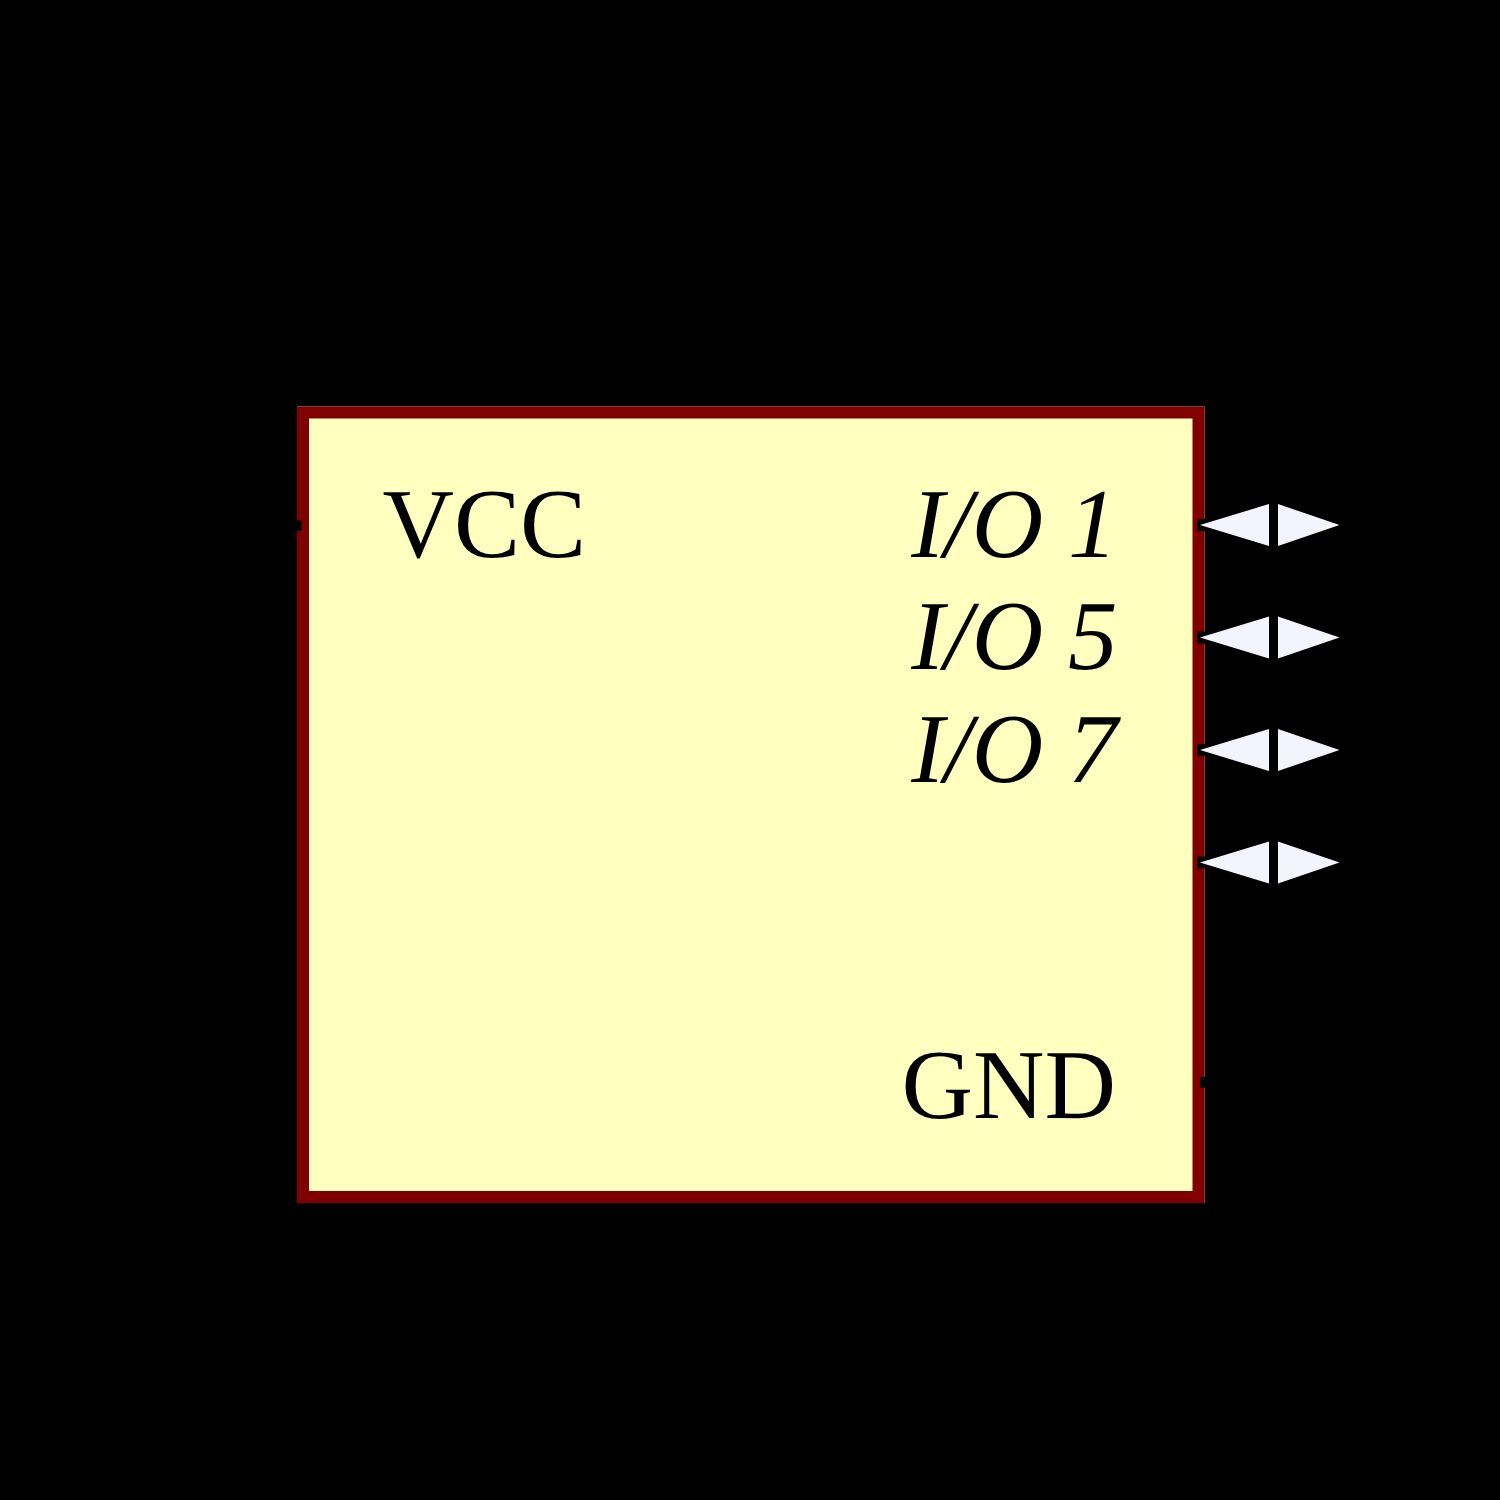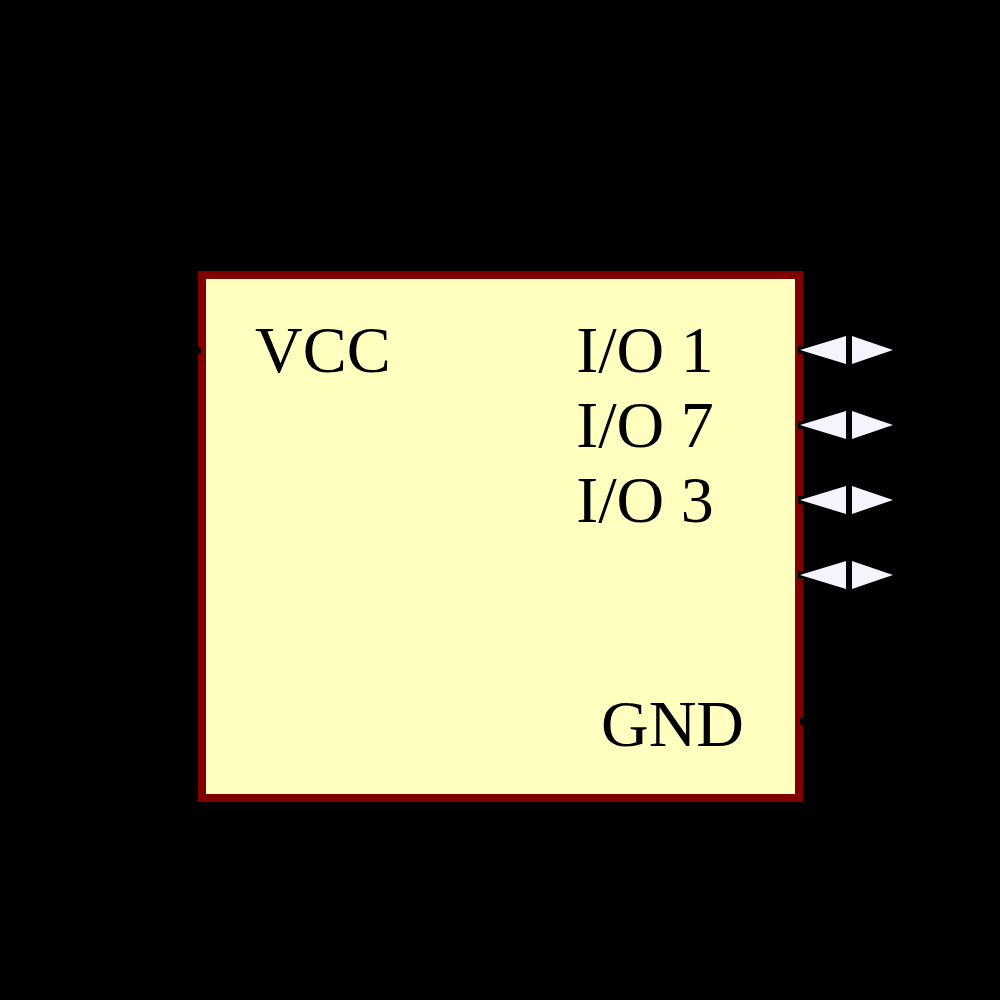--- a/index.html
+++ b/index.html
@@ -32,21 +32,21 @@
   #stub-io4 { top: 571px; }
   .label {
     position: absolute;
     color: #000;
     font-size: 66px;
     line-height: 66px;
     white-space: pre;
   }
   #label-vcc { left: 255px; top: 317px; }
   #label-gnd { left: 601px; top: 691px; }
-  .io-label { left: 545px; width: 200px; text-align: center; }
+  .io-label { left: 545px; width: 200px; text-align: right; font-style: italic; }
   #label-io1 { top: 317px; }
   #label-io2 { top: 392px; }
   #label-io3 { top: 467px; }
   #label-io4 { top: 542px; }
   .arrow {
     position: absolute;
     left: 800px;
     width: 93px; height: 30px;
     color: var(--arrow, #F4F4FF);
   }
@@ -91,16 +91,16 @@
   <div class="arrow" id="arrow-io4">
     <svg viewBox="0 0 93 30" preserveAspectRatio="none">
       <polygon points="0,15 46,1 46,29" fill="currentColor"></polygon>
       <polygon points="52,1 93,15 52,29" fill="currentColor"></polygon>
     </svg>
   </div>
 
   <div class="label" id="label-gnd">GND</div>
   <div class="label" id="label-vcc">VCC</div>
   <div class="label io-label" id="label-io1">I/O 1</div>
-  <div class="label io-label" id="label-io2">I/O 7</div>
-  <div class="label io-label" id="label-io3">I/O 3</div>
+  <div class="label io-label" id="label-io2">I/O 5</div>
+  <div class="label io-label" id="label-io3">I/O 7</div>
 
 </div>
 
 </body></html>

